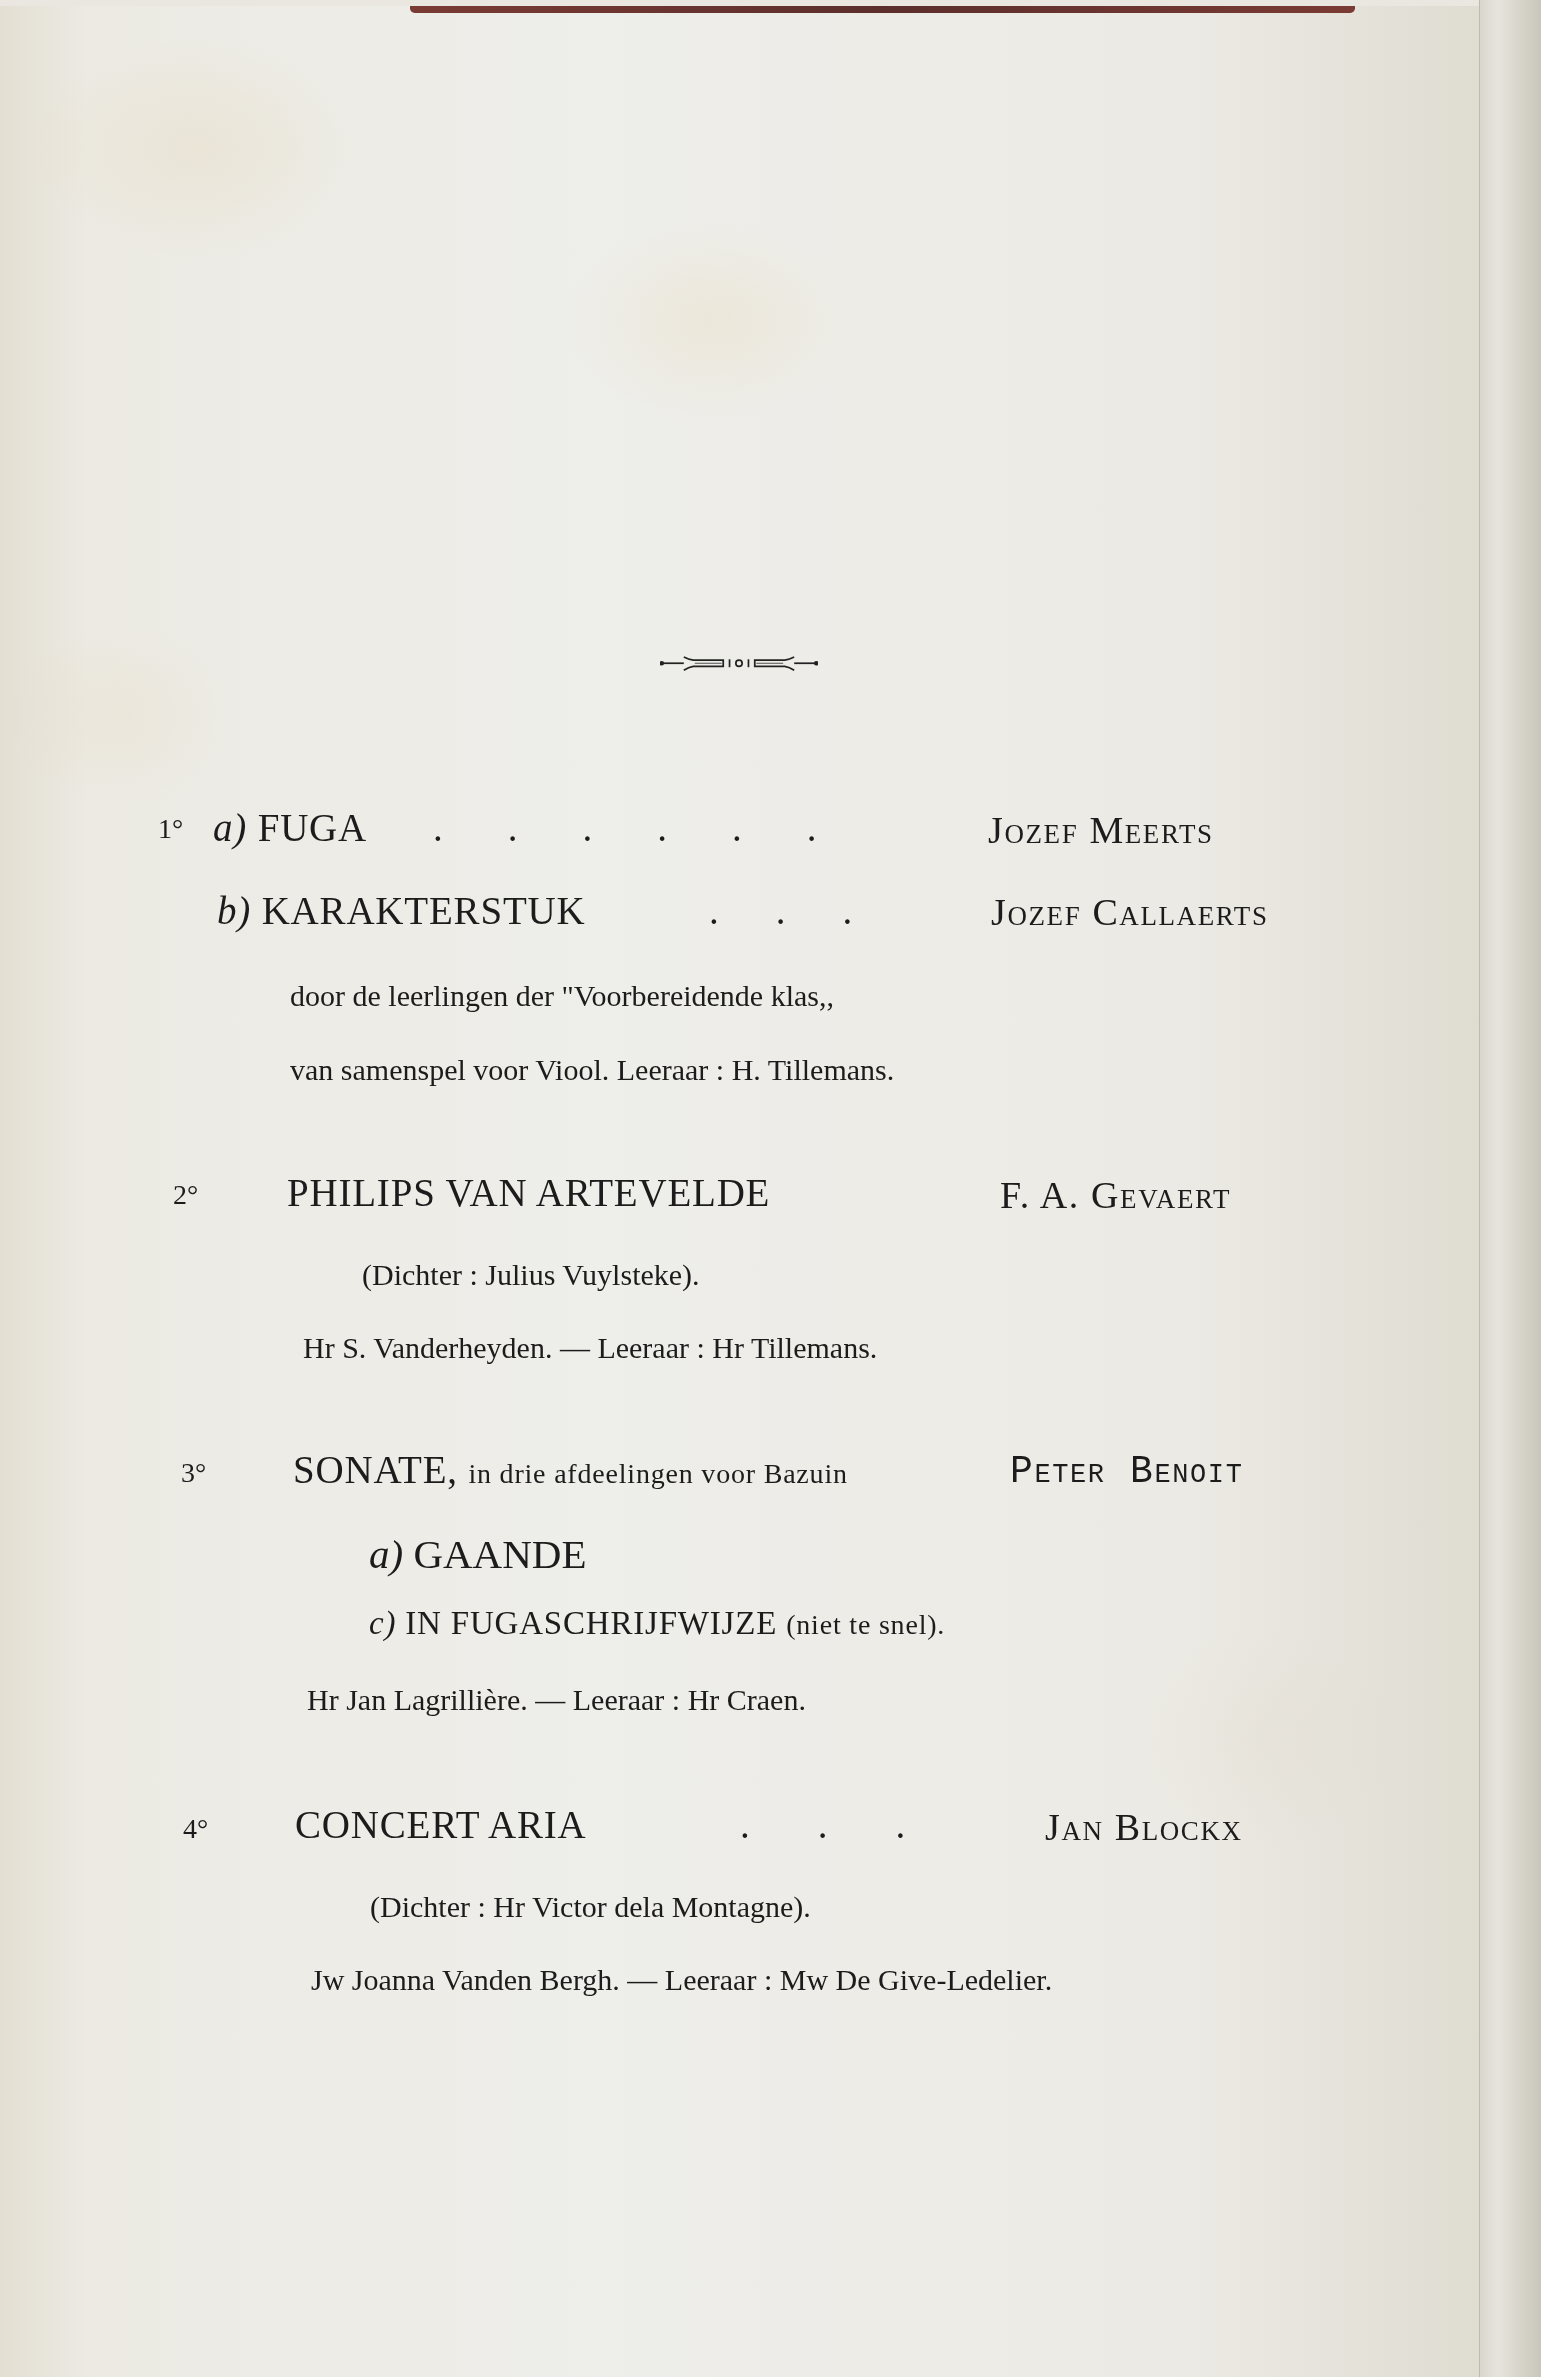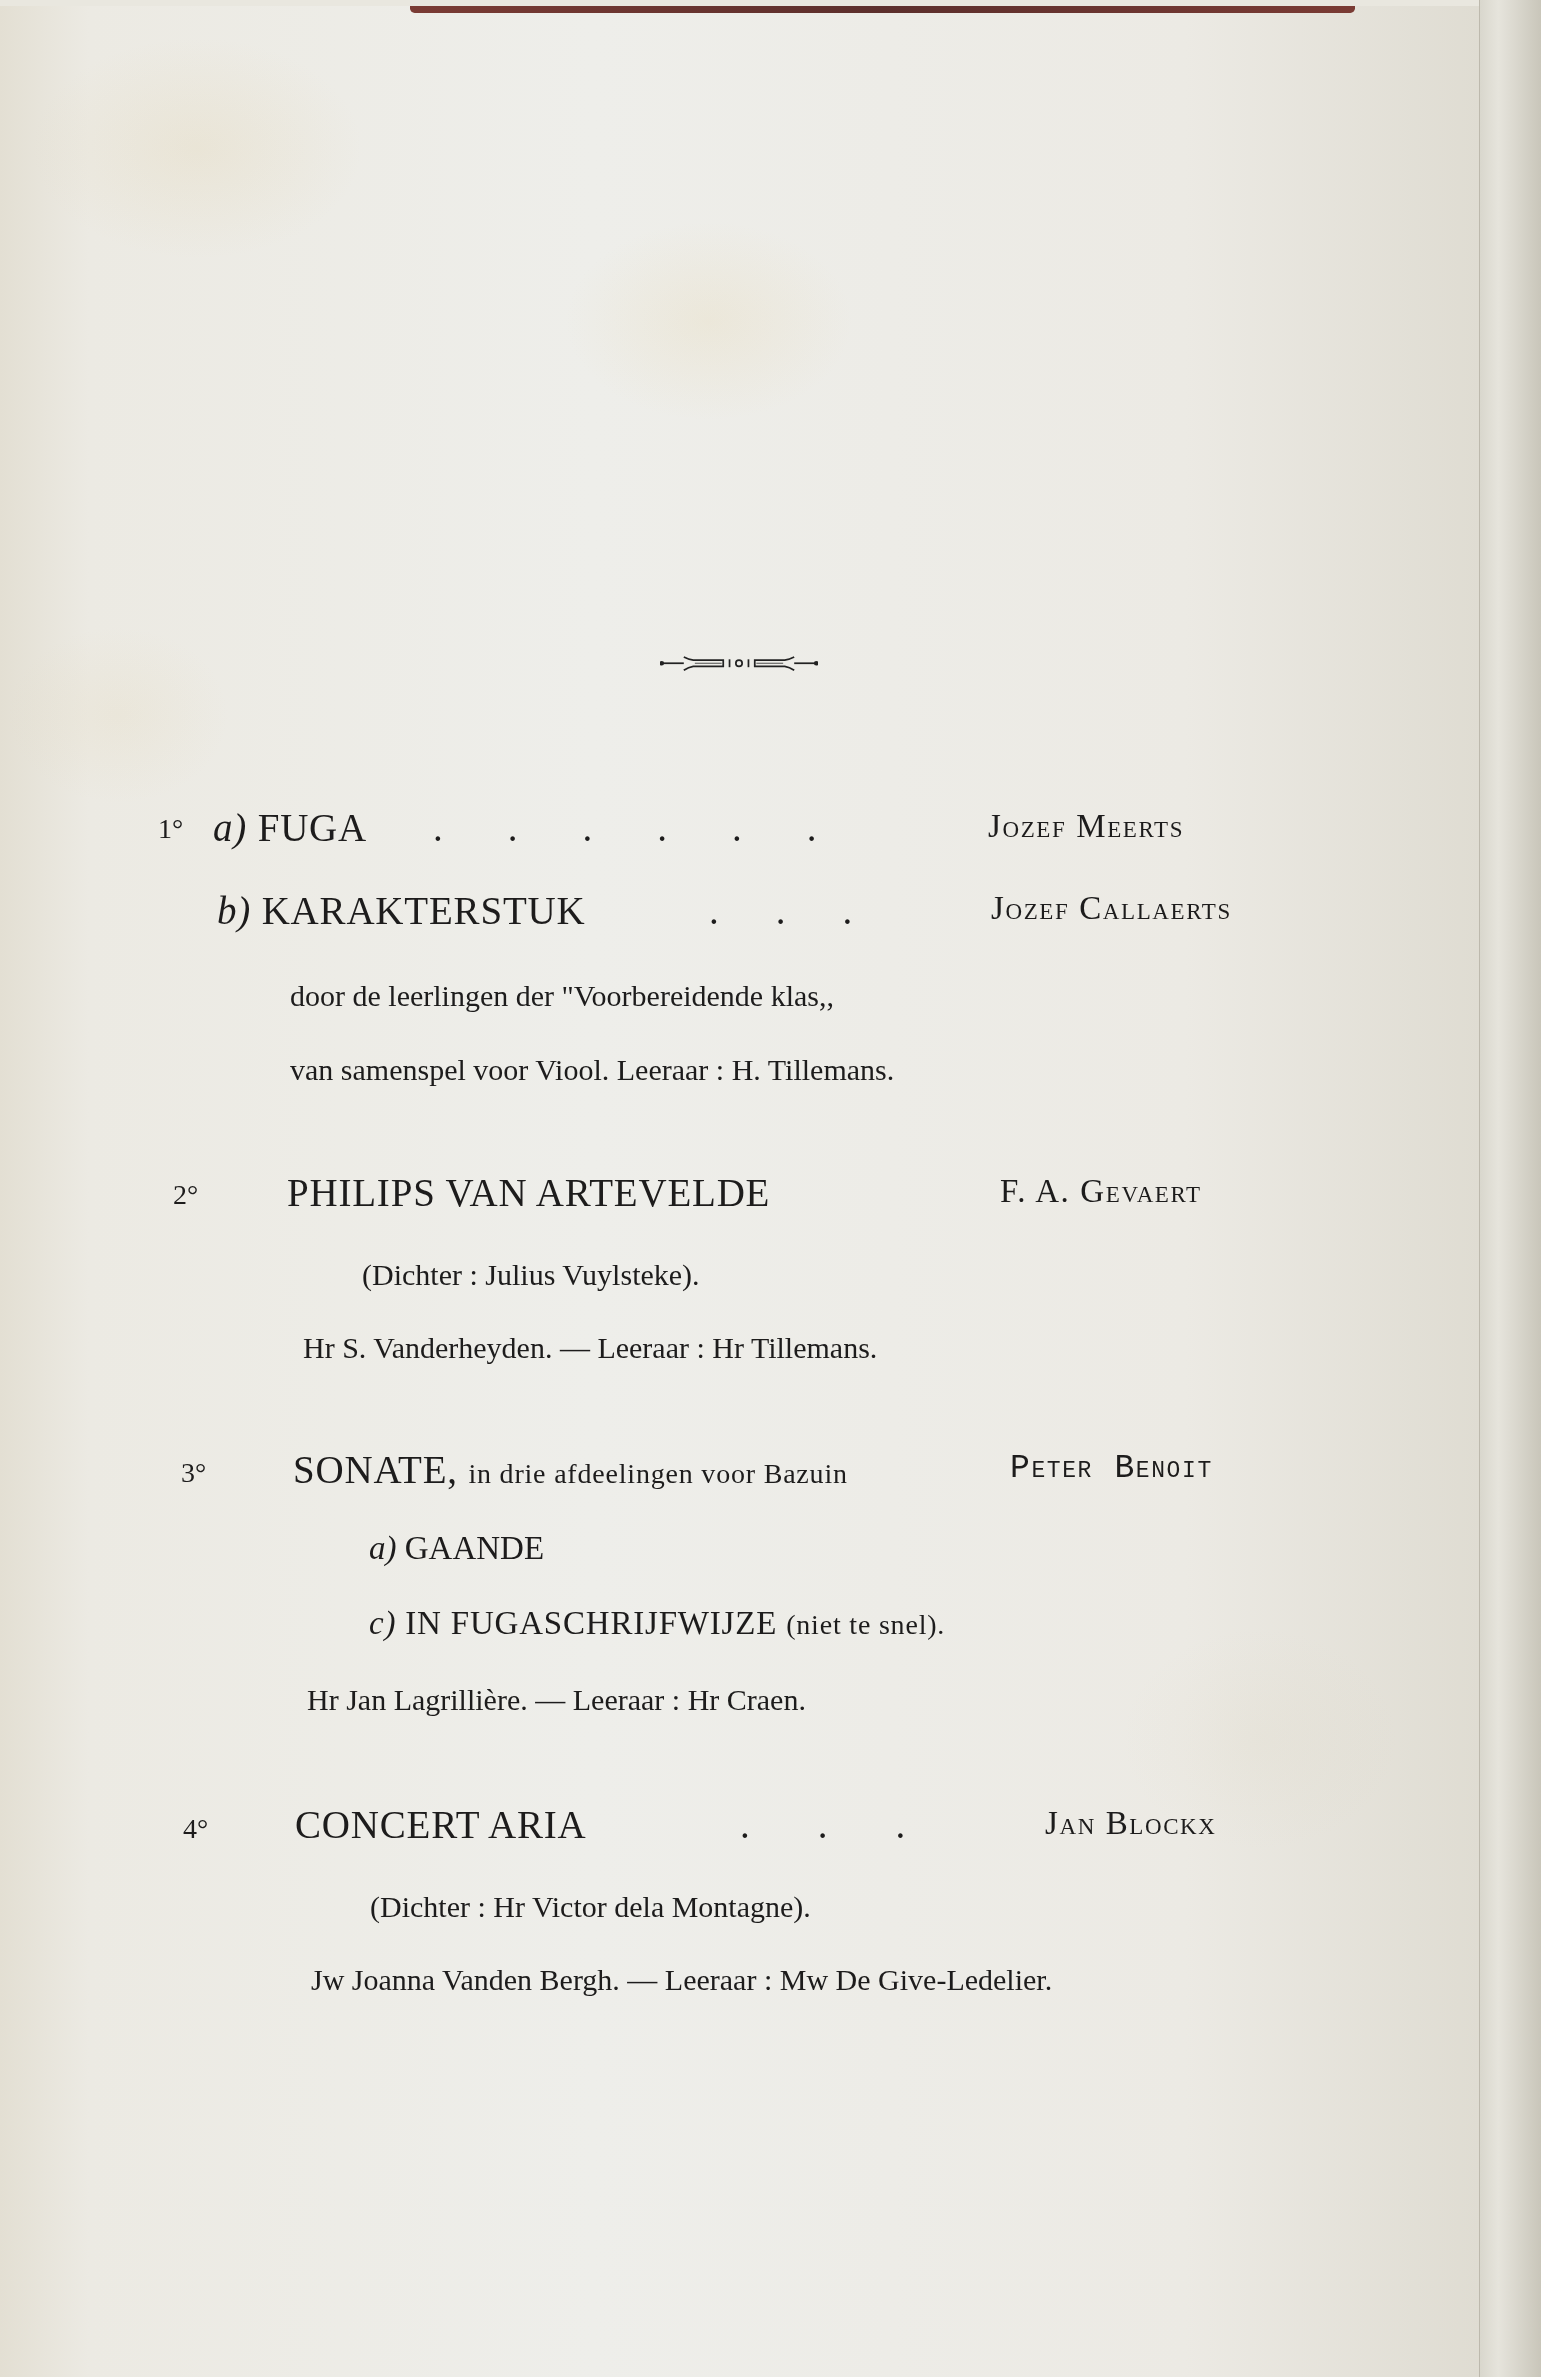--- a/index.html
+++ b/index.html
@@ -36,21 +36,21 @@
   .title .note { font-size: 20.5px; letter-spacing: 0; vertical-align: 23.6px; }
   .ornament {
     position: absolute; left: 660px; top: 647px; width: 158px; height: 20.5px;
   }
   .line { position: absolute; white-space: nowrap; }
   .main { font-size: 39px; letter-spacing: 0.8px; }
   .sub { font-size: 30px; }
   .num { font-size: 28px; }
   .lbl { font-style: italic; }
   .dots { letter-spacing: 0; }
-  .composer { font-size: 33px; font-variant: small-caps; letter-spacing: 1.6px; }
+  .composer { font-size: 38px; font-variant: small-caps; letter-spacing: 1.6px; }
 </style>
 </head>
 <body>
 
 <div class="page">
   <div class="top-border"></div>
 
 
   <svg class="ornament" viewBox="0 0 200 26">
     <g stroke="#222" stroke-width="2.2" fill="none">
@@ -96,21 +96,21 @@
     <div class="line sub" style="left:303px; top:1325px;">Hr S. Vanderheyden. — Leeraar : Hr Tillemans.</div>
   </div>
 
   <div>
     <div class="line num" style="left:181px; top:1451px;">3°</div>
     <div class="line main" style="left:293px; top:1441px;">
       <span>SONATE,</span>
       <span style="font-size:28px;">in drie afdeelingen voor Bazuin</span>
     </div>
     <div class="line composer" style="left:1010px; top:1444px;font-family:Liberation Mono, monospace;">Peter Benoit</div>
-    <div class="line" style="left:369px; top:1524px; font-size:33px;">
+    <div class="line" style="left:369px; top:1524px; font-size:41px;">
       <span class="lbl">a)</span>
       <span>GAANDE</span>
     </div>
     <div class="line" style="left:369px; top:1599px; font-size:33px; letter-spacing:0.8px;">
       <span class="lbl">c)</span>
       <span>IN FUGASCHRIJFWIJZE</span>
       <span style="font-size:28px;">(niet te snel).</span>
     </div>
     <div class="line sub" style="left:307px; top:1677px;">Hr Jan Lagrillière. — Leeraar : Hr Craen.</div>
   </div>

